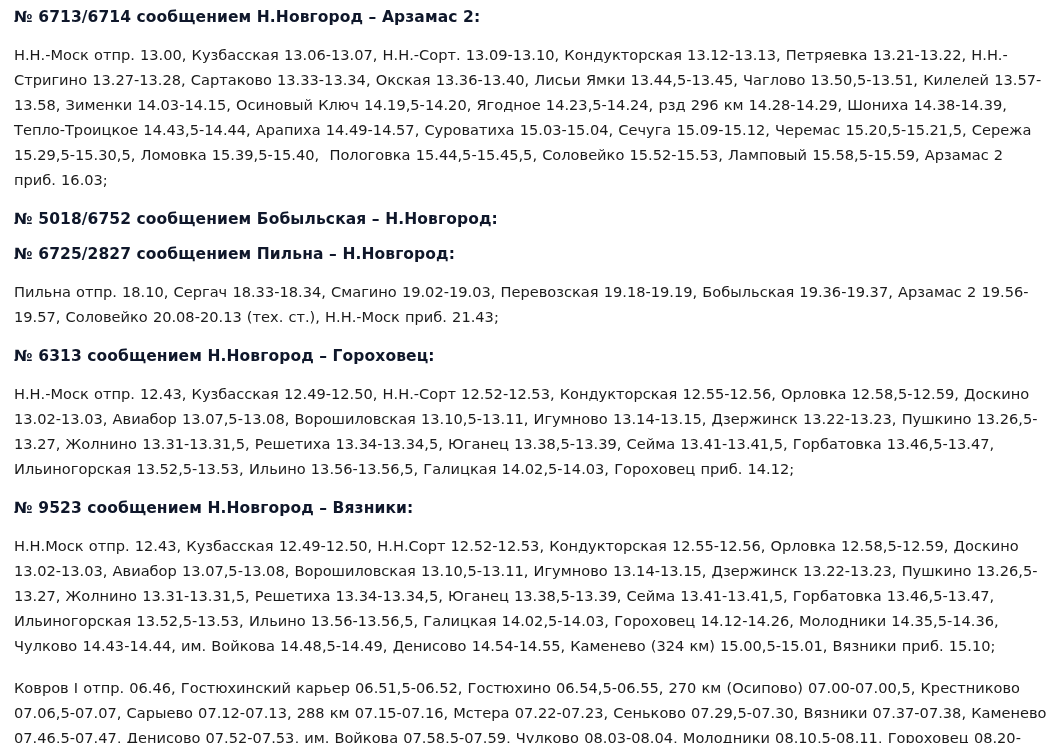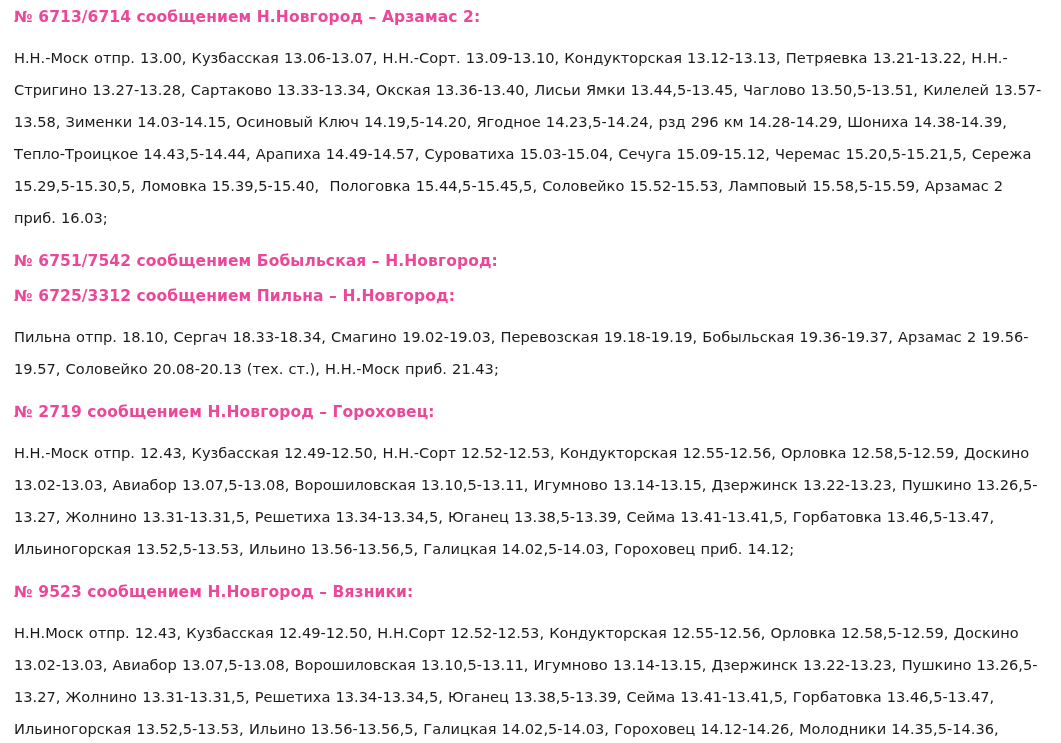--- a/index.html
+++ b/index.html
@@ -14,52 +14,52 @@
     padding: 7px 14px 10px 14px;
     font-family: "DejaVu Sans", "Liberation Sans", sans-serif;
     color: #1b1b1b;
   }
   .block { margin: 0; }
   .heading {
     font-size: 15.5px;
     font-weight: bold;
     line-height: 21px;
     margin: 0 0 14px 0;
-    color: #ec4899;
+    color: #0f172a;
     letter-spacing: 0.1px;
   }
   .para {
     font-size: 14.6px;
-    line-height: 32px;
+    line-height: 25px;
     margin: 0 0 17px 0;
     white-space: pre-wrap;
     word-spacing: 0.5px;
   }
 </style>
 </head>
 <body>
 
 <div class="doc">
 
   <section class="block">
     <h3 class="heading">№ 6713/6714 сообщением Н.Новгород – Арзамас 2:</h3>
     <p class="para">Н.Н.-Моск отпр. 13.00, Кузбасская 13.06-13.07, Н.Н.-Сорт. 13.09-13.10, Кондукторская 13.12-13.13, Петряевка 13.21-13.22, Н.Н.-Стригино 13.27-13.28, Сартаково 13.33-13.34, Окская 13.36-13.40, Лисьи Ямки 13.44,5-13.45, Чаглово 13.50,5-13.51, Килелей 13.57-13.58, Зименки 14.03-14.15, Осиновый Ключ 14.19,5-14.20, Ягодное 14.23,5-14.24, рзд 296 км 14.28-14.29, Шониха 14.38-14.39, Тепло-Троицкое 14.43,5-14.44, Арапиха 14.49-14.57, Суроватиха 15.03-15.04, Сечуга 15.09-15.12, Черемас 15.20,5-15.21,5, Сережа 15.29,5-15.30,5, Ломовка 15.39,5-15.40,  Пологовка 15.44,5-15.45,5, Соловейко 15.52-15.53, Ламповый 15.58,5-15.59, Арзамас 2 приб. 16.03;</p>
   </section>
 
   <section class="block">
-    <h3 class="heading">№ 6751/7542 сообщением Бобыльская – Н.Новгород:</h3>
+    <h3 class="heading">№ 5018/6752 сообщением Бобыльская – Н.Новгород:</h3>
   </section>
 
   <section class="block">
-    <h3 class="heading">№ 6725/3312 сообщением Пильна – Н.Новгород:</h3>
+    <h3 class="heading">№ 6725/2827 сообщением Пильна – Н.Новгород:</h3>
     <p class="para">Пильна отпр. 18.10, Сергач 18.33-18.34, Смагино 19.02-19.03, Перевозская 19.18-19.19, Бобыльская 19.36-19.37, Арзамас 2 19.56-19.57, Соловейко 20.08-20.13 (тех. ст.), Н.Н.-Моск приб. 21.43;</p>
   </section>
 
   <section class="block">
-    <h3 class="heading">№ 2719 сообщением Н.Новгород – Гороховец:</h3>
+    <h3 class="heading">№ 6313 сообщением Н.Новгород – Гороховец:</h3>
     <p class="para">Н.Н.-Моск отпр. 12.43, Кузбасская 12.49-12.50, Н.Н.-Сорт 12.52-12.53, Кондукторская 12.55-12.56, Орловка 12.58,5-12.59, Доскино 13.02-13.03, Авиабор 13.07,5-13.08, Ворошиловская 13.10,5-13.11, Игумново 13.14-13.15, Дзержинск 13.22-13.23, Пушкино 13.26,5-13.27, Жолнино 13.31-13.31,5, Решетиха 13.34-13.34,5, Юганец 13.38,5-13.39, Сейма 13.41-13.41,5, Горбатовка 13.46,5-13.47, Ильиногорская 13.52,5-13.53, Ильино 13.56-13.56,5, Галицкая 14.02,5-14.03, Гороховец приб. 14.12;</p>
   </section>
 
   <section class="block">
     <h3 class="heading">№ 9523 сообщением Н.Новгород – Вязники:</h3>
     <p class="para">Н.Н.Моск отпр. 12.43, Кузбасская 12.49-12.50, Н.Н.Сорт 12.52-12.53, Кондукторская 12.55-12.56, Орловка 12.58,5-12.59, Доскино 13.02-13.03, Авиабор 13.07,5-13.08, Ворошиловская 13.10,5-13.11, Игумново 13.14-13.15, Дзержинск 13.22-13.23, Пушкино 13.26,5-13.27, Жолнино 13.31-13.31,5, Решетиха 13.34-13.34,5, Юганец 13.38,5-13.39, Сейма 13.41-13.41,5, Горбатовка 13.46,5-13.47, Ильиногорская 13.52,5-13.53, Ильино 13.56-13.56,5, Галицкая 14.02,5-14.03, Гороховец 14.12-14.26, Молодники 14.35,5-14.36, Чулково 14.43-14.44, им. Войкова 14.48,5-14.49, Денисово 14.54-14.55, Каменево (324 км) 15.00,5-15.01, Вязники приб. 15.10;</p>
   </section>
 
   <section class="block">
     <p class="para">Ковров I отпр. 06.46, Гостюхинский карьер 06.51,5-06.52, Гостюхино 06.54,5-06.55, 270 км (Осипово) 07.00-07.00,5, Крестниково 07.06,5-07.07, Сарыево 07.12-07.13, 288 км 07.15-07.16, Мстера 07.22-07.23, Сеньково 07.29,5-07.30, Вязники 07.37-07.38, Каменево 07.46,5-07.47, Денисово 07.52-07.53, им. Войкова 07.58,5-07.59, Чулково 08.03-08.04, Молодники 08.10,5-08.11, Гороховец 08.20-08.21, Ильино 08.30-08.31, Ильиногорская 08.34,5-08.35, Сейма 08.45-08.46, Пушкино 08.55,5-08.56, Дзержинск 08.59-09.00, Н.Н.-Моск приб. 09.29.</p>

